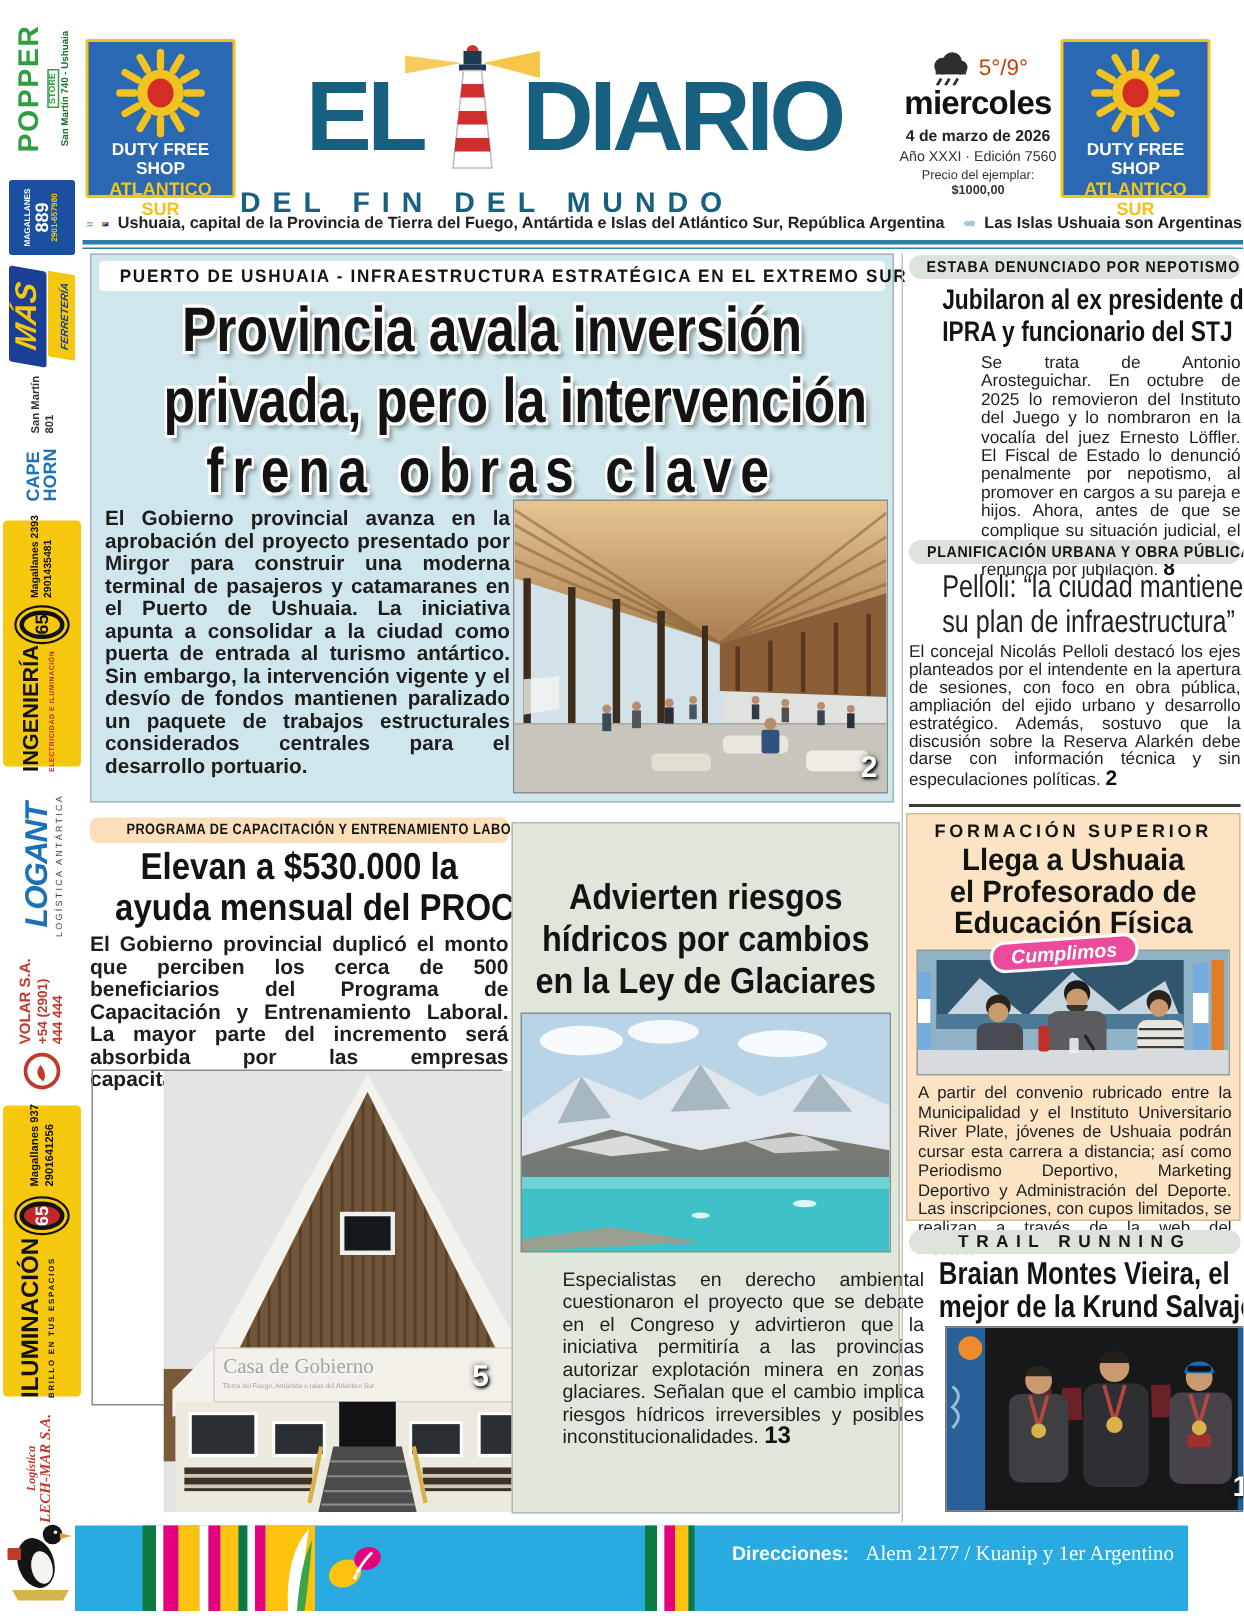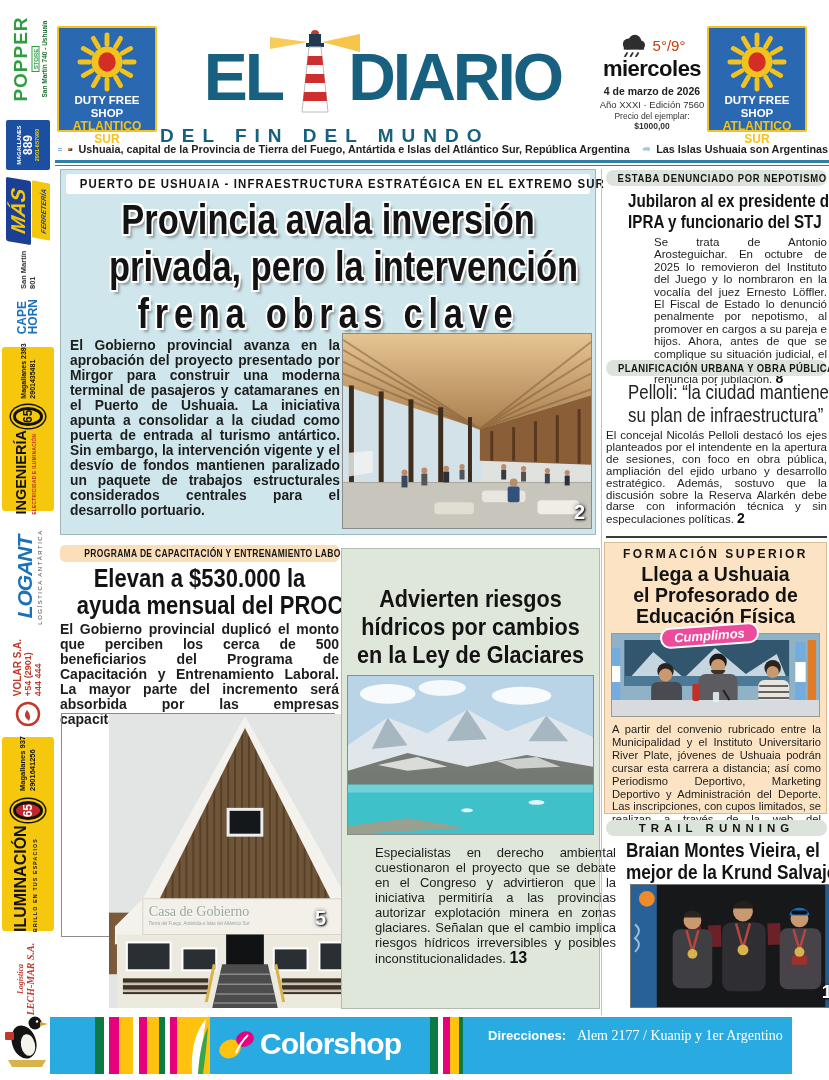--- a/index.html
+++ b/index.html
@@ -537,21 +537,20 @@
         <rect width="22" height="57" fill="#ffc20e"></rect>
         <path d="M4,57 Q2,20 18,2 Q14,30 10,57 Z" fill="#fff"></path>
         <path d="M10,57 Q12,26 20,10 Q18,36 15,57 Z" fill="#3aa547"></path>
       </svg>
     </div>
     <svg class="abs" style="left:168px;top:10px;" width="40" height="36" viewBox="0 0 40 36">
       <ellipse cx="12" cy="22" rx="11" ry="9" fill="#ffc20e" transform="rotate(-24 12 22)"></ellipse>
       <ellipse cx="27" cy="12" rx="9" ry="7.5" fill="#e6007e" transform="rotate(-20 27 12)"></ellipse>
       <path d="M18,26 Q22,16 30,8" stroke="#fff" stroke-width="2" fill="none"></path>
     </svg>
-    <div class="abs" style="left:210px;top:10px;font-size:30px;font-weight:bold;color:#fff;letter-spacing:-1px;">Colorshop</div>
     <div class="abs" style="left:380px;top:0;height:57px;display:flex;">
       <div style="width:8px;background:#0e7a43;"></div>
         <div style="width:5px;background:#fff;"></div>
       <div style="width:7px;background:#e6007e;"></div>
         <div style="width:9px;background:#ffc20e;"></div>
       <div style="width:4px;background:#0e7a43;"></div>
     </div>
     <div class="abs" style="left:438px;top:9px;">
       <div style="font-size:13px;color:#fff;line-height:20px;">
         <b>Direcciones:</b>&nbsp;&nbsp;

